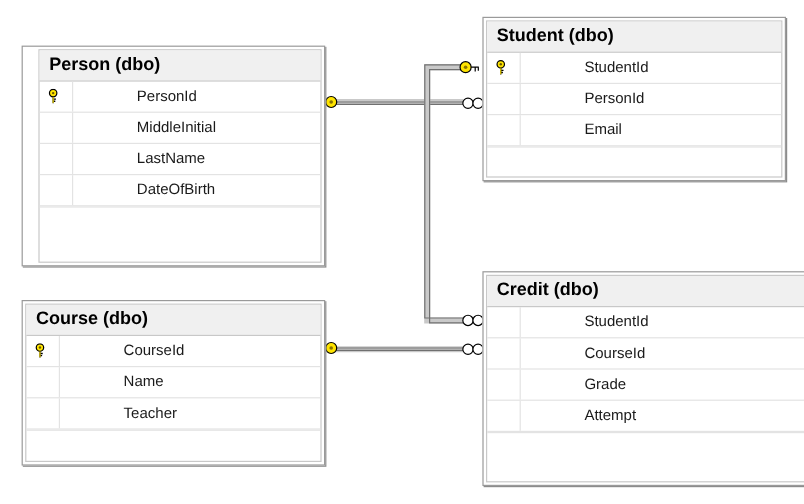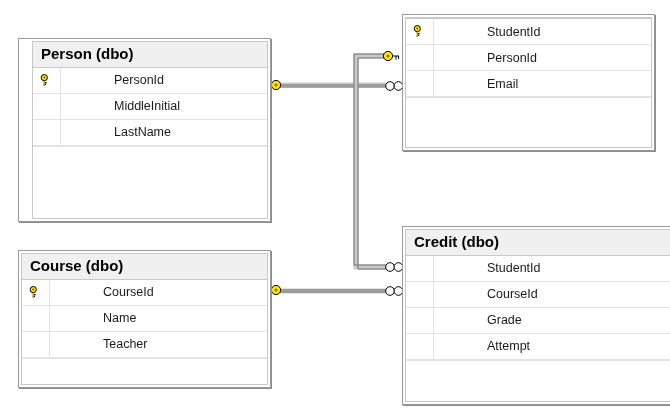--- a/index.html
+++ b/index.html
@@ -173,27 +173,32 @@
           <div class="col-name">PersonId</div>
         </div>
         <div class="col-row">
           <div class="col-gutter"></div>
           <div class="col-name">MiddleInitial</div>
         </div>
         <div class="col-row">
           <div class="col-gutter"></div>
           <div class="col-name">LastName</div>
         </div>
+        <div class="col-row">
+          <div class="col-gutter"></div>
+          <div class="col-name">DateOfBirth</div>
+        </div>
         <div class="filler-row"></div>
       </div>
     </div>
   </div>
 
   <div class="table-box" style="left:402px; top:14px; width:253px; height:137px;">
     <div class="table-inner">
+      <div class="table-title">Student (dbo)</div>
       <div class="cols">
         <div class="col-row">
           <div class="col-gutter">
             <svg class="key-icon" viewBox="0 0 13 13">
               <circle cx="4.3" cy="3.6" r="3.1" fill="#ffe400" stroke="#000000" stroke-width="1"></circle>
               <circle cx="4.3" cy="3.6" r="1.0" fill="#6b5a00"></circle>
               <path d="M 4.3 6.7 L 4.3 12 M 4.3 8.6 L 6.6 8.6 M 4.3 10.4 L 6.1 10.4" stroke="#000000" stroke-width="1.1" fill="none"></path>
               <path d="M 4.3 6.9 L 4.3 11.8" stroke="#ffe400" stroke-width="0.9"></path>
             </svg>
           </div>

